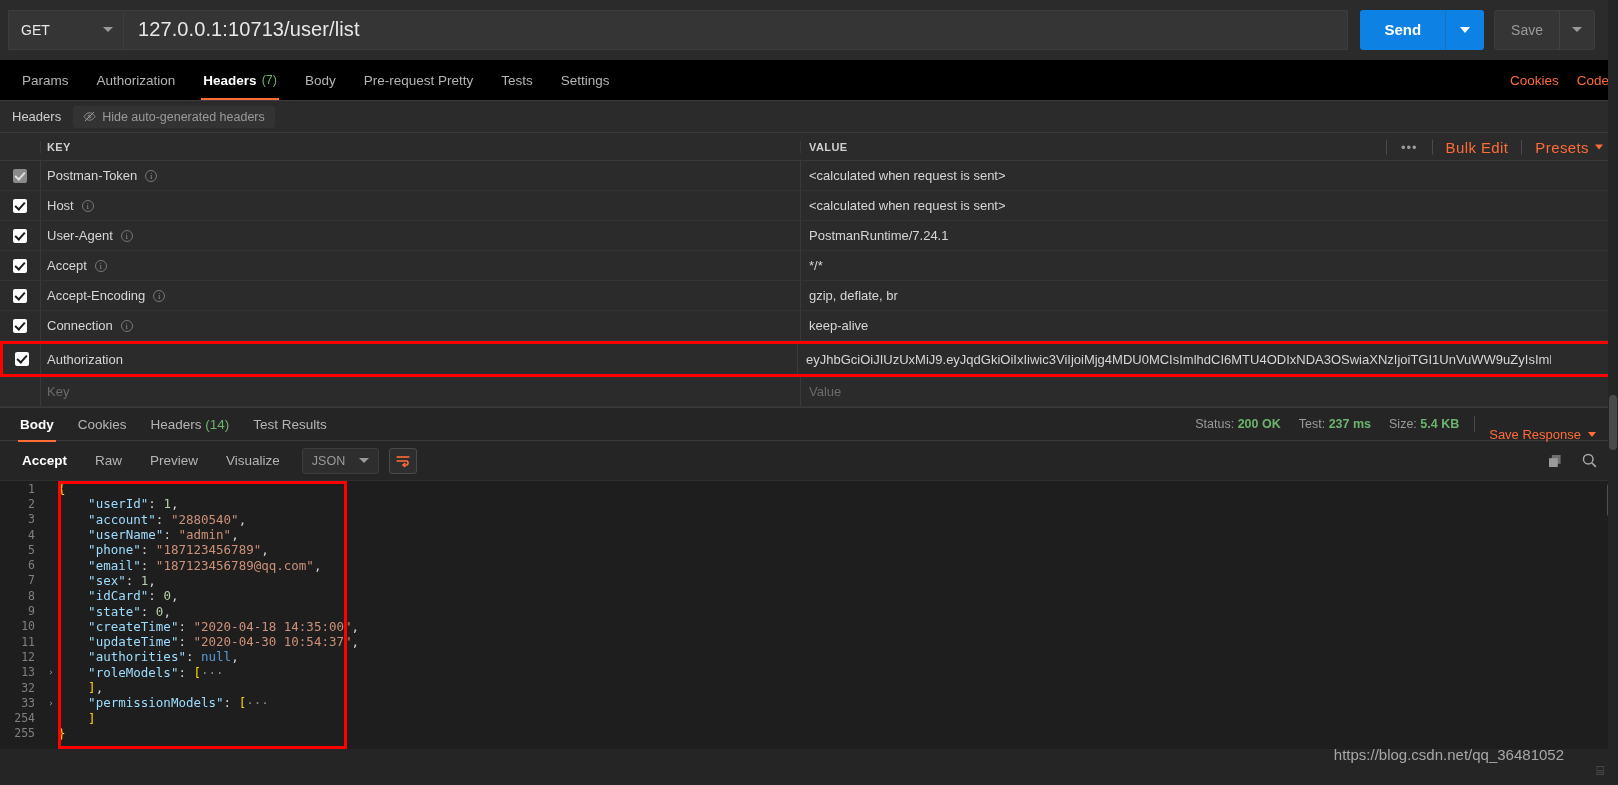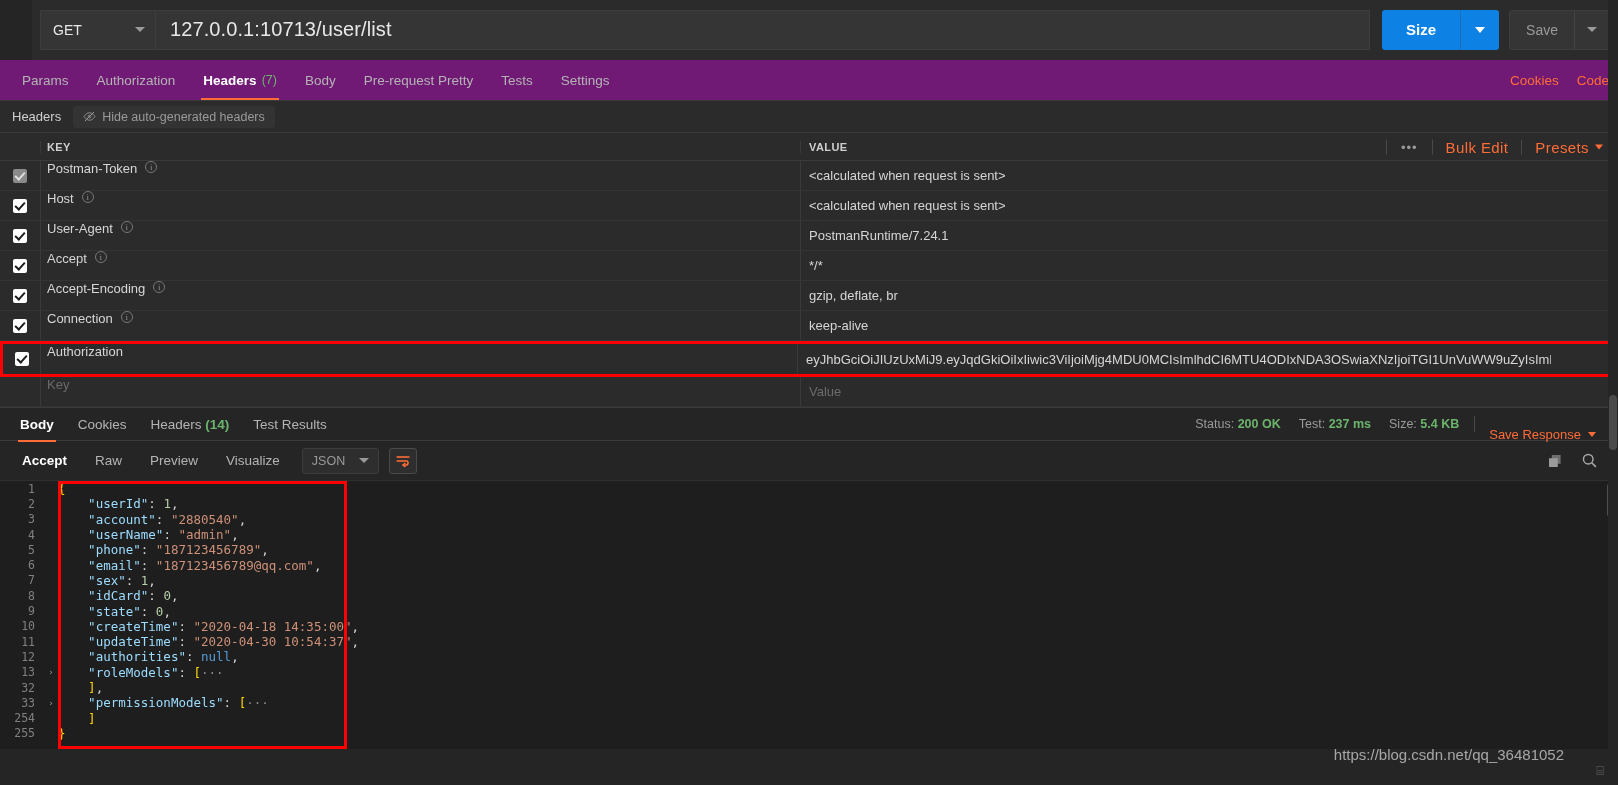--- a/index.html
+++ b/index.html
@@ -9,23 +9,22 @@
     font-family: "Liberation Sans", sans-serif;
     overflow: hidden;
     color: #c8c8c8;
   }
   body { position: relative; }
 
   
   .urlbar {
     height: 60px; background: #2b2b2b;
     display: flex; align-items: center;
-    padding: 0 8px 0 8px; gap: 0;
+    padding: 0 23px 0 8px; gap: 0;
     border-bottom: 1px solid #2b2b2b;
-    margin-left: 32px;
   }
   .method-box {
     width: 115px; height: 40px; background: #353535;
     border: 1px solid #3d3d3d; border-right: none;
     display: flex; align-items: center; justify-content: space-between;
     padding: 0 10px 0 12px;
     font-size: 14px; color: #e8e8e8;
     cursor: pointer;
   }
   .caret-sm {
@@ -65,21 +64,21 @@
     background: #353535; border: 1px solid #3d3d3d;
     display: flex; align-items: center; border-radius: 3px;
     cursor: pointer;
   }
   .save-btn .label { padding: 0 16px; font-size: 14px; color: #9a9a9a; line-height: 38px; }
   .save-btn .divider { width: 1px; height: 38px; background: #444; }
   .save-btn .drop { padding: 0 12px; display: flex; align-items: center; height: 38px; }
 
   
   .req-tabs {
-    height: 41px; background: #701a75;
+    height: 41px; background: #000000;
     display: flex; align-items: stretch;
     border-bottom: 1px solid #3a3a3a;
     padding-left: 8px;
   }
   .rtab {
     display: flex; align-items: center; padding: 0 14px;
     font-size: 13.5px; color: #b4b4b4; cursor: pointer;
     position: relative;
   }
   .rtab.active { color: #fff; font-weight: bold; }
@@ -126,21 +125,21 @@
   .head-actions .dots { padding: 0 10px; color: #9a9a9a; font-size: 13px; letter-spacing:1px; cursor:pointer;}
   .head-actions .ha-link { padding: 0 9px; color: #ff6c37; font-size: 15px; cursor:pointer; display:flex; align-items:center; gap:6px;}
   .caret-or { width:0;height:0;border-left:4px solid transparent;border-right:4px solid transparent;border-top:5px solid #ff6c37;}
 
   .trow {
     height: 30px; display: flex; align-items: stretch;
     border-bottom: 1px solid #343434;
     font-size: 13px; color: #d6d6d6;
   }
   .trow .col-chk { display: flex; align-items: center; justify-content: center; }
-  .trow .col-key { display: flex; gap: 8px; }
+  .trow .col-key { display: flex; align-items: center; gap: 8px; }
   .trow .col-val { display: flex; align-items: center; padding-left: 8px; }
   .chk {
     width: 14px; height: 14px; background: #ffffff; border-radius: 2px;
     position: relative; cursor: pointer;
   }
   .chk.dim { background: #8a8a8a; }
   .chk::after {
     content: ""; position: absolute; left: 4px; top: 1px;
     width: 4px; height: 8px; border: solid #1d1d1d;
     border-width: 0 2px 2px 0; transform: rotate(42deg);
@@ -171,21 +170,21 @@
     border-bottom: 1px solid #3a3a3a;
   }
   .resp-tab {
     padding: 0 12px; font-size: 13.5px; color: #b4b4b4; cursor: pointer;
     line-height: 33px; position: relative;
   }
   .resp-tab.active { color: #fff; font-weight: bold; }
   .resp-tab.active::after {
     content:""; position:absolute; left:10px; right:10px; bottom:-1px; height:2px; background:#ff6c37;
   }
-  .resp-tab .count { color: #6cb36c; font-weight: bold; text-align: center; }
+  .resp-tab .count { color: #6cb36c; font-weight: normal; text-align: center; }
   .resp-tabs .spacer { flex: 1; }
   .meta { font-size: 12.5px; color: #9a9a9a; padding: 0 9px; }
   .meta .g { color: #6cb36c; font-weight: bold; }
   .meta-sep { width:1px; height:16px; background:#4a4a4a; margin: 0 6px; }
   .save-resp { font-size: 13px; color: #ff6c37; padding: 0 8px; display:flex; align-items:center; gap:7px; cursor:pointer;margin-top:21px;}
 
   .body-toolbar {
     height: 40px; background: #252526;
     display: flex; align-items: center; padding-left: 8px; gap: 0;
     border-bottom: 1px solid #2f2f2f;
@@ -258,21 +257,21 @@
 
 <div class="urlbar">
   <div class="method-box">
     <span>GET</span>
     <span class="caret-sm"></span>
   </div>
   <div class="url-input-wrap">
     <span class="url-text">127.0.0.1:10713/user/list</span>
   </div>
   <div class="send-btn">
-    <span class="label">Size</span>
+    <span class="label">Send</span>
     <span class="divider"></span>
     <span class="drop">
         <span class="caret-white"></span>
       </span>
   </div>
   <div class="save-btn">
     <span class="label">Save</span>
     <span class="divider"></span>
     <span class="drop">
         <span class="caret-sm"></span>

